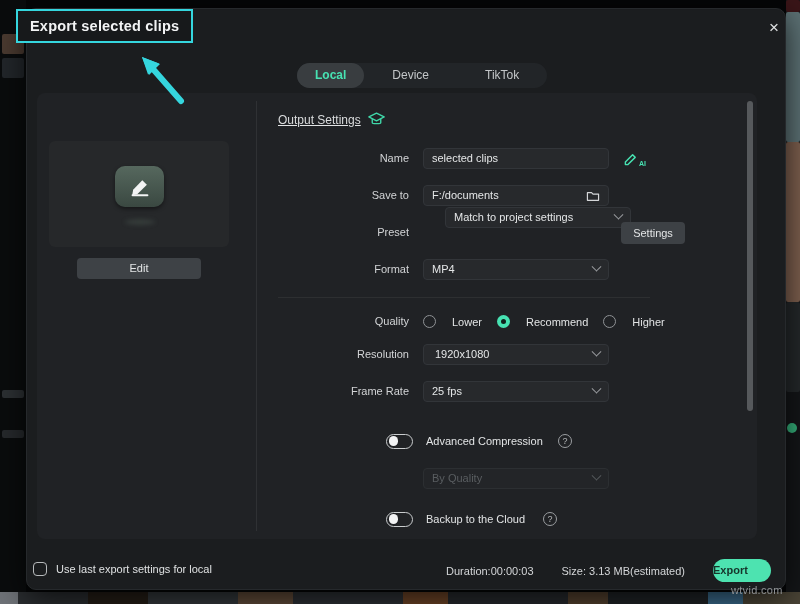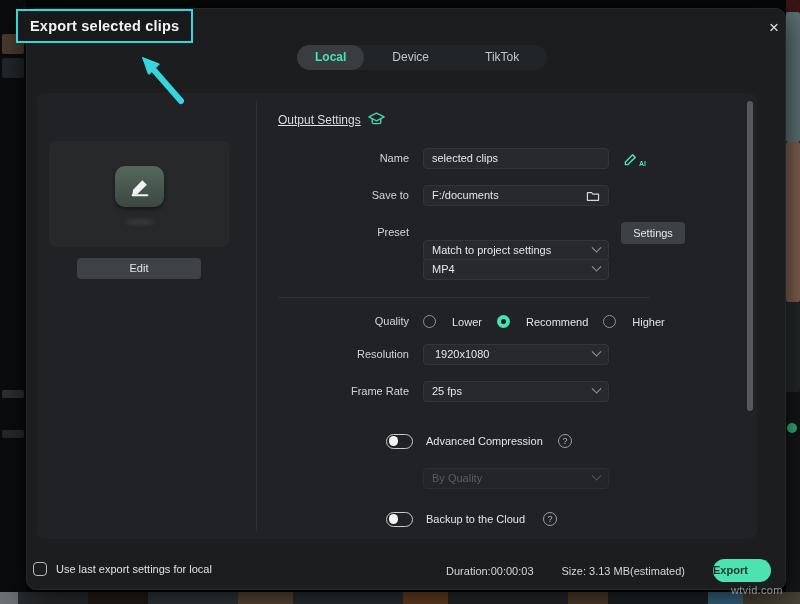--- a/index.html
+++ b/index.html
@@ -32,21 +32,21 @@
   .title-box {
     position:absolute; left:16px; top:9px; height:34px; z-index:6;
     border:2px solid #35d6de; background:#17191b; display:flex; align-items:center;
     padding:0 12px;
   }
   .title-box span { font-size:14.5px; font-weight:bold; color:#f2f3f4; letter-spacing:.2px; }
   .annot-arrow { position:absolute; left:0; top:0; z-index:6; pointer-events:none; }
 
   
   .tab-group {
-    position:absolute; left:270px; top:36px; height:25px; display:flex; align-items:center;
+    position:absolute; left:270px; top:54px; height:25px; display:flex; align-items:center;
     background:#222528; border-radius:13px;
   }
   .tab { font-size:12px; color:#c3c6c8; padding:0 28px; height:25px; line-height:25px; border-radius:13px; }
   .tab.active { background:#393d40; color:#47e2b2; font-weight:bold; padding:0 18px; }
 
   
   .panel {
     position:absolute; left:10px; top:84px; width:720px; height:446px;
     background:#202225; border-radius:8px;
   }
@@ -187,26 +187,27 @@
 
     <div class="f-label" style="top:92px;">Save to</div>
     <div class="f-field" style="top:92px;">
       <span class="grow">F:/documents</span>
       <svg width="14" height="12" viewBox="0 0 16 14">
         <path d="M1.5 3 v9 h13 V4.8 H8 L6.3 3 z" fill="none" stroke="#d5d7d9" stroke-width="1.4" stroke-linejoin="round"></path>
       </svg>
     </div>
 
     <div class="f-label" style="top:129px;">Preset</div>
-    <div class="f-field" style="top:147px;">
+    <div class="f-field" style="top:114px;margin-left:22px;">
       <span class="grow">Match to project settings</span>
       <span class="chev"></span>
     </div>
     <div class="settings-btn">Settings</div>
 
+    <div class="f-label" style="top:166px;">Format</div>
     <div class="f-field" style="top:166px;">
       <span class="grow">MP4</span>
       <span class="chev"></span>
     </div>
 
     <div class="h-divider"></div>
 
     <div class="f-label" style="top:218px;">Quality</div>
     <div class="radio-group" style="top:218px;">
       <div class="radio-opt">

